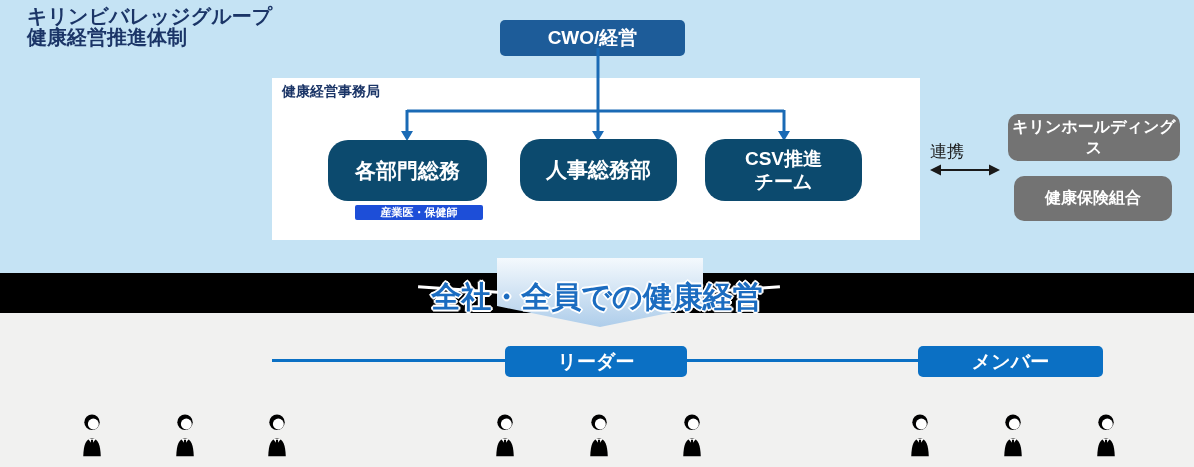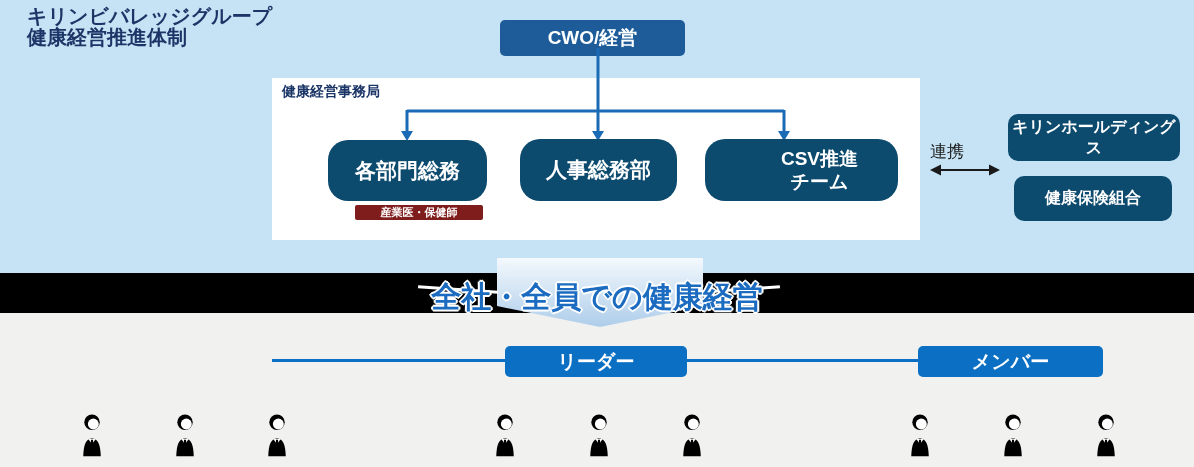--- a/index.html
+++ b/index.html
@@ -12,26 +12,26 @@
 
   .cwo-box{left:500px;top:20px;width:185px;height:36px;background:#1d5c99;border-radius:5px;
            color:#fff;font-size:19px;font-weight:bold;}
 
   .office-panel{left:272px;top:78px;width:648px;height:162px;background:#ffffff;}
   .office-label{left:282px;top:83px;font-size:14px;font-weight:bold;color:#1b3567;}
 
   .dept-box{background:#0c4a6e;border-radius:20px;color:#fff;font-weight:bold;}
   .dept-0{left:328px;top:140px;width:159px;height:61px;font-size:21px;}
   .dept-1{left:520px;top:139px;width:157px;height:62px;font-size:21px;}
-  .dept-2{left:705px;top:139px;width:157px;height:62px;font-size:19px;line-height:23px;white-space:pre-line;padding-left:36px;}
-  .sub-box{left:355px;top:205px;width:128px;height:15px;background:#7f1d1d;border-radius:2px;
+  .dept-2{left:705px;top:139px;width:157px;height:62px;font-size:19px;line-height:23px;white-space:pre-line;}
+  .sub-box{left:355px;top:205px;width:128px;height:15px;background:#1d4ed8;border-radius:2px;
            color:#fff;font-size:11px;font-weight:bold;}
 
   .renkei-label{left:930px;top:140px;width:68px;font-size:17px;color:#1a1a1a;}
-  .partner-box{background:#0c4a6e;border-radius:10px;color:#fff;font-weight:bold;font-size:16px;}
+  .partner-box{background:#737373;border-radius:10px;color:#fff;font-weight:bold;font-size:16px;}
   .partner-0{left:1008px;top:114px;width:172px;height:47px;}
   .partner-1{left:1014px;top:176px;width:158px;height:45px;}
 
   .black-band{left:0;top:273px;width:1194px;height:40px;background:#000;}
   .gray-zone{left:0;top:313px;width:1194px;height:154px;background:#f1f1f0;}
 
   .banner-arrow{left:0;top:0;width:1194px;height:467px;pointer-events:none;}
   .headline{left:0;top:281px;width:1194px;text-align:center;font-size:30px;line-height:32px;font-weight:bold;
             color:#1b6cc0;z-index:5;
             text-shadow:-2px 0 0 #fff,2px 0 0 #fff,0 -2px 0 #fff,0 2px 0 #fff,

